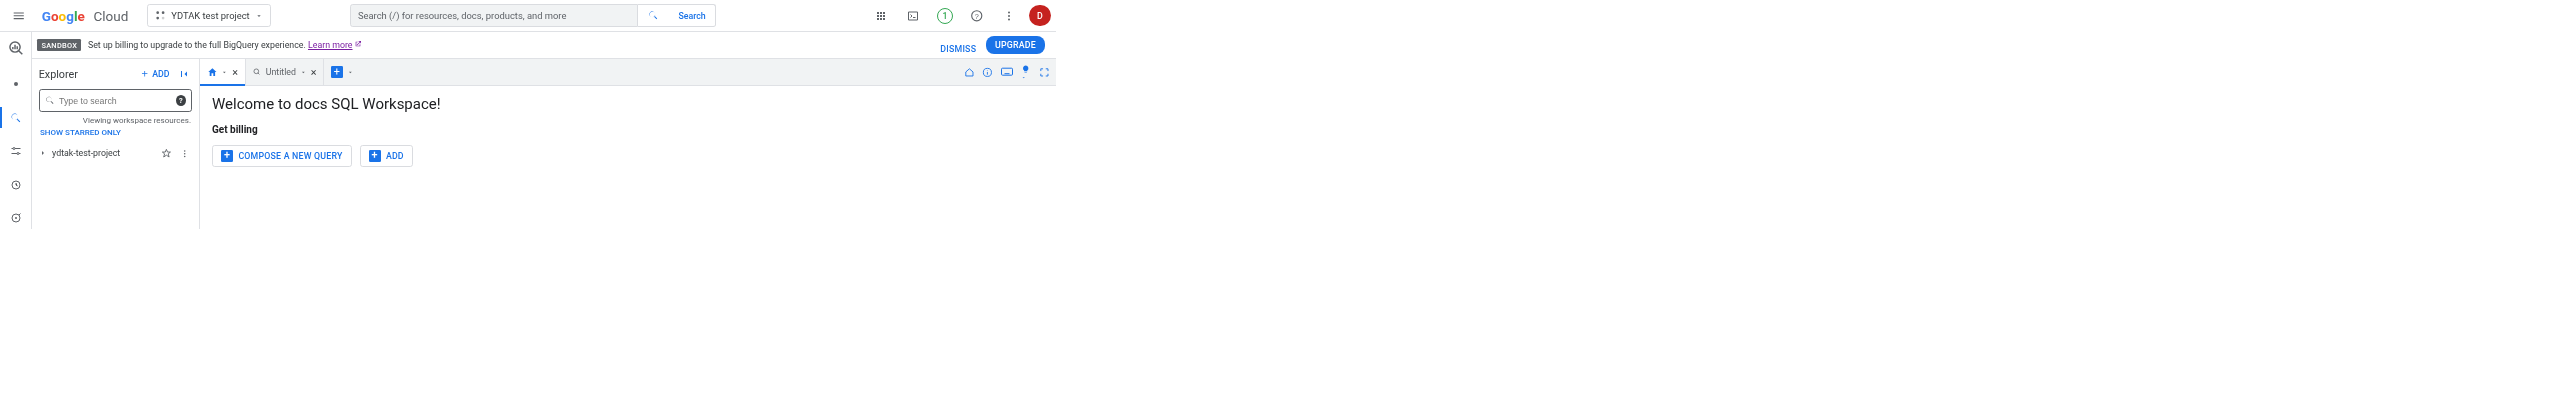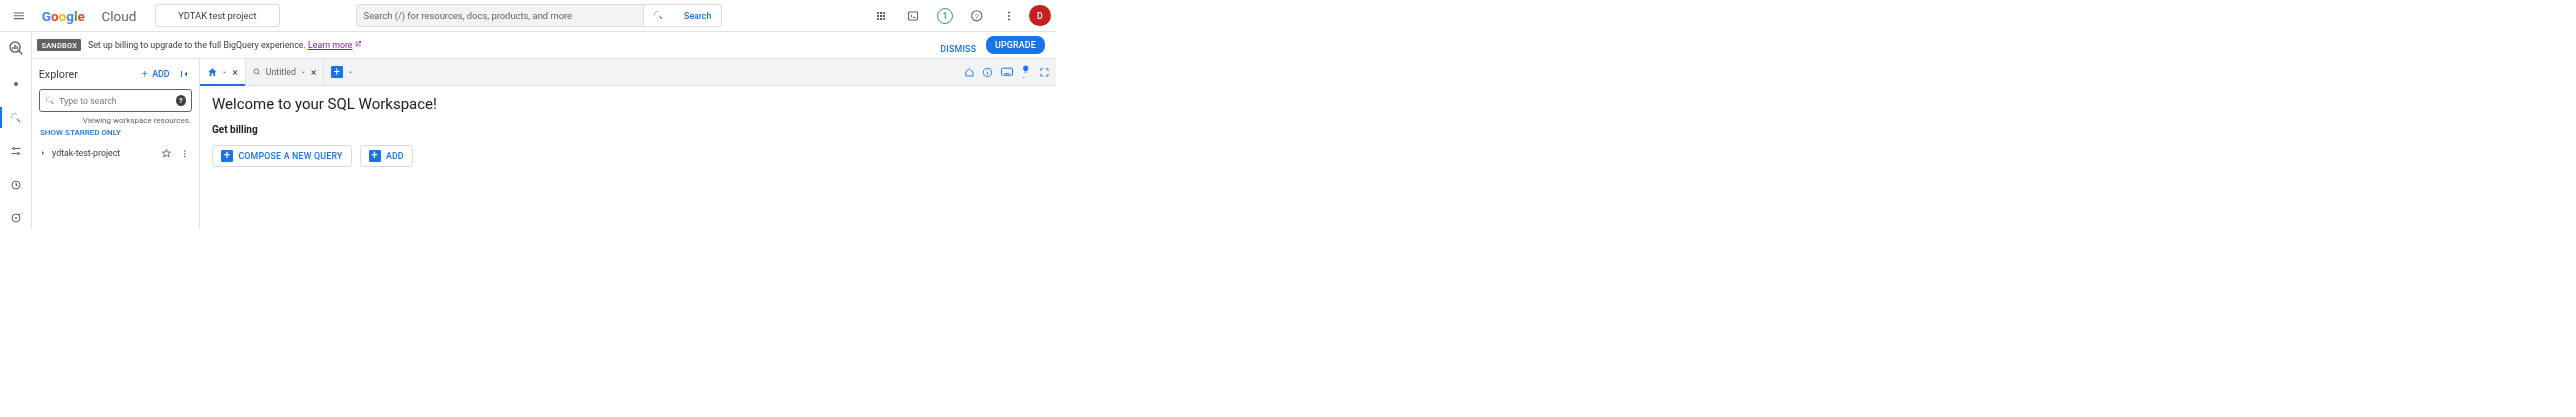--- a/index.html
+++ b/index.html
@@ -7,25 +7,25 @@
   body { width: 1056px; }
 
   
   .top-header {
     display: flex; align-items: center; height: 32px;
     border-bottom: 0.7px solid #dfe1e5; padding: 0 5.4px; gap: 5.4px;
   }
   .hamburger { width: 27px; height: 27px; display:flex; align-items:center; justify-content:center; cursor:pointer; border-radius:50%; }
   .logo { display:flex; align-items:center; gap: 2.7px; font-size: 13.5px; padding: 0 4px; }
   .gblue{color:#4285F4}.gred{color:#EA4335}.gyellow{color:#FBBC05}.ggreen{color:#34A853}
-  .logo .cloud-word { color:#5f6368; font-weight:400; margin-left:14px; font-size:13.5px; }
+  .logo .cloud-word { color:#5f6368; font-weight:400; margin-left:6px; font-size:13.5px; }
 
   .project-picker {
-    display:flex; align-items:center; gap:5.4px; height:23px; padding:0 22px;
-    border:0.7px solid #dadce0; border-radius:2.7px; cursor:pointer; margin-left:9.4px;flex-direction:column;
+    display:flex; align-items:center; gap:5.4px; height:23px; padding:0 7px;
+    border:0.7px solid #dadce0; border-radius:2.7px; cursor:pointer; margin-left:9.4px;
   }
   .project-icon { width:10.8px; height:10.8px; }
   .proj-name { font-size:9.4px; color:#3c4043; }
 
   .search-wrap { display:flex; margin-left: auto; margin-right: auto; }
   .search-box {
     display:flex; align-items:center; width:288px; height:23px;
     background:#f1f3f4; border:0.7px solid #dadce0; border-radius:2.7px 0 0 2.7px;
     padding:0 6.7px; color:#5f6368; font-size:9.4px;
   }
@@ -352,21 +352,21 @@
               </span>
             <span class="ic">
                 <svg width="10.8" height="10.8" viewBox="0 0 24 24">
                   <path fill="none" stroke="#1a73e8" stroke-width="2" d="M4 9V4h5M20 9V4h-5M4 15v5h5M20 15v5h-5"></path>
                 </svg>
               </span>
           </div>
         </div>
 
         <div class="ws-body">
-          <div class="ws-title">Welcome to your SQL Workspace!</div>
+          <div class="ws-title">Welcome to docs SQL Workspace!</div>
           <div class="ws-sub">Get billing</div>
           <div class="ws-buttons">
             <div class="outline-btn">
               <span class="plus-box">+</span>
               <span>COMPOSE A NEW QUERY</span>
             </div>
             <div class="outline-btn">
               <span class="plus-box">+</span>
               <span>ADD</span>
             </div>

